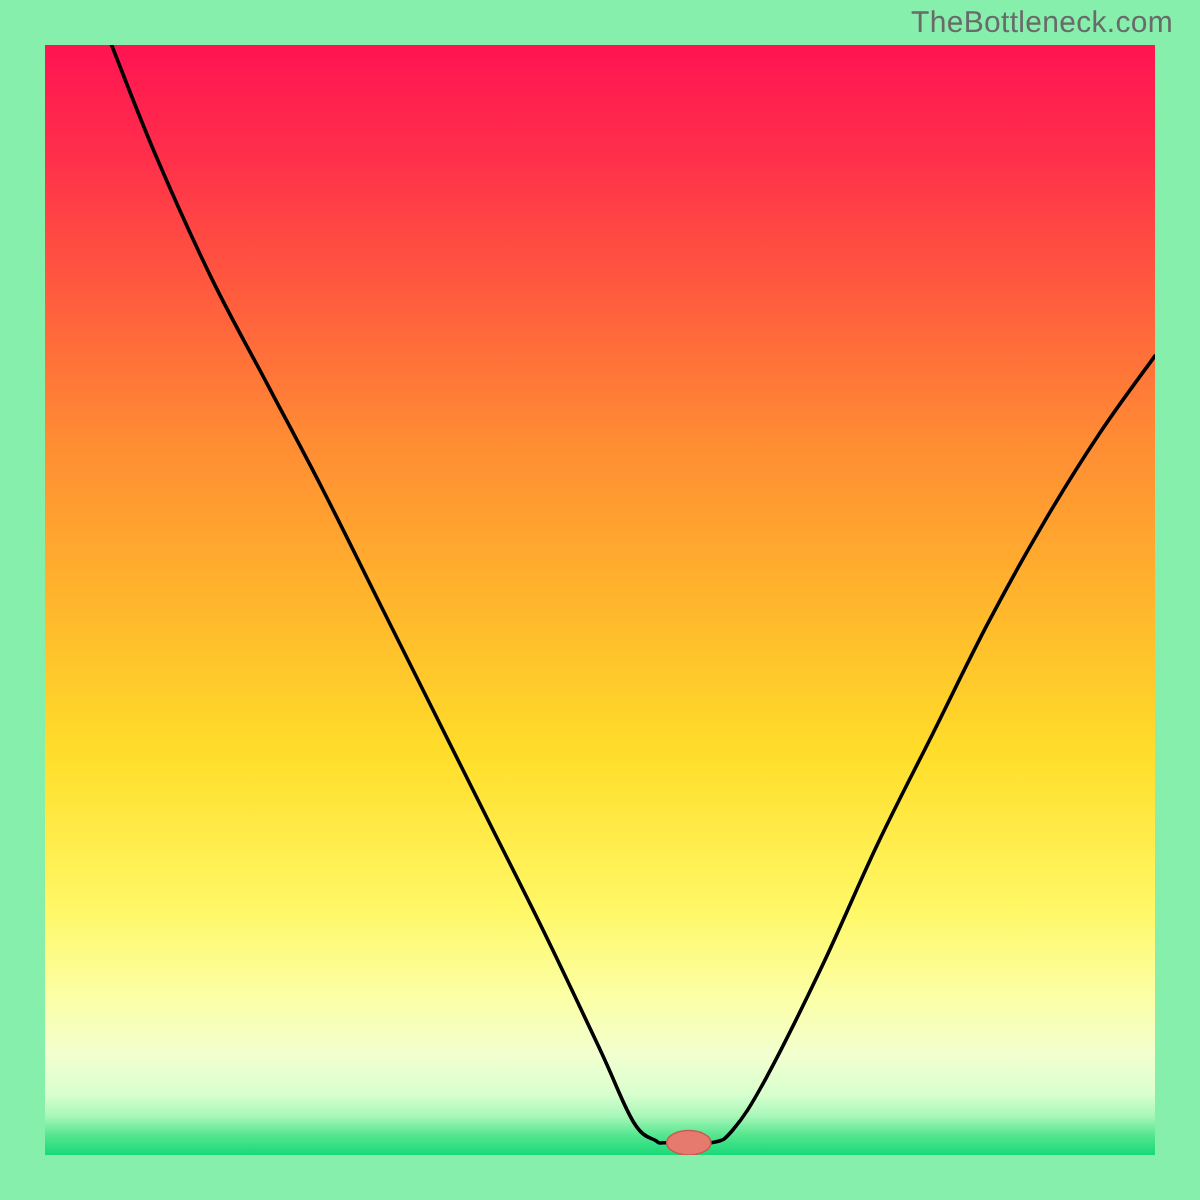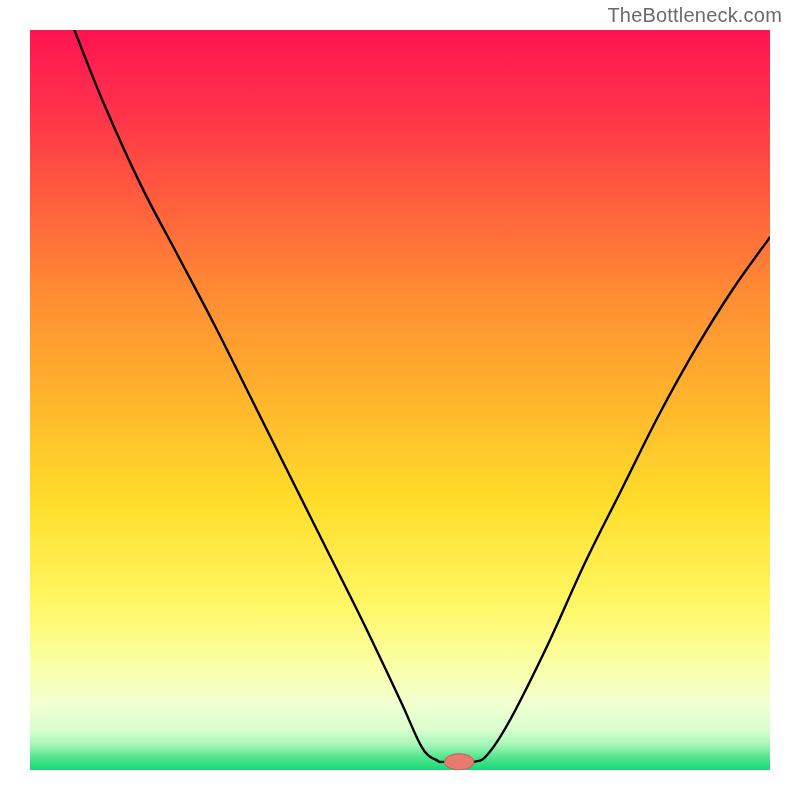--- a/index.html
+++ b/index.html
@@ -10,21 +10,21 @@
     background: #000;
     overflow: hidden;
     font-family: Arial, Helvetica, sans-serif;
   }
   .frame {
     position: absolute;
     left: 0;
     top: 0;
     width: 800px;
     height: 800px;
-    background: #ffffff;
+    background: #86efac;
   }
   .watermark {
     position: absolute;
     top: 4px;
     right: 18px;
     color: #6a6a6a;
     font-size: 20px;
     font-weight: 500;
     letter-spacing: 0.2px;
     user-select: none;

